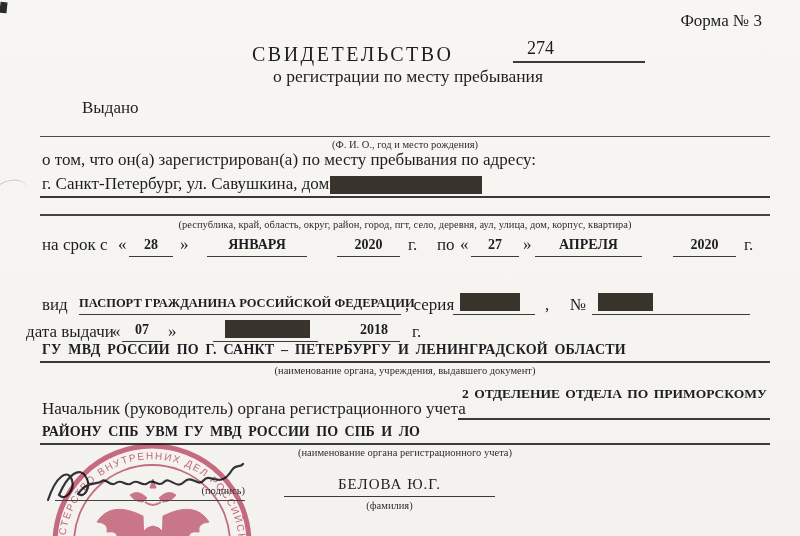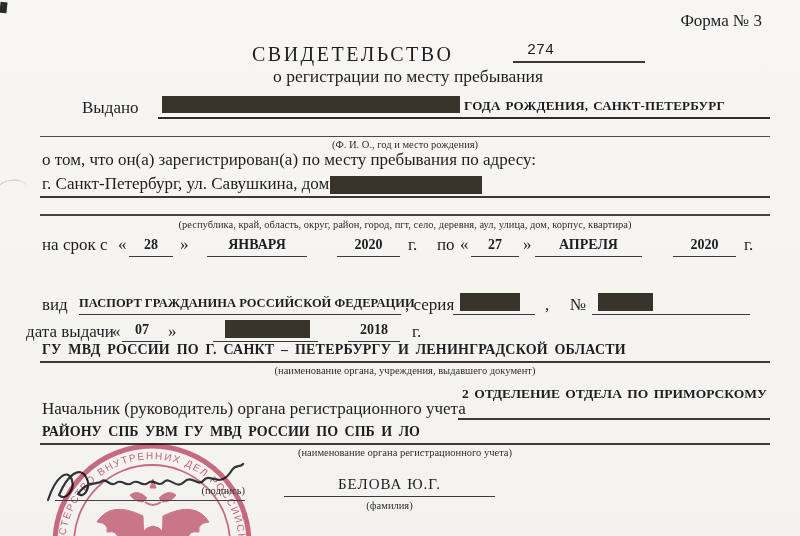--- a/index.html
+++ b/index.html
@@ -15,21 +15,21 @@
   .lbl { font-size:17px; white-space:nowrap; }
   .small-cap { font-size:10.5px; color:#2e2e30; white-space:nowrap; }
   .fill-bold { font-weight:bold; white-space:nowrap; }
   .redact { background:#38332b; display:block; }
   .center { text-align:center; }
 
   
   .form-no { right:38px; top:11px; font-size:17px; }
   .title { left:252px; top:43px; font-size:20px; letter-spacing:2.5px; font-weight:500;}
   .cert-no-cell { left:513px; top:40px; width:132px; height:23px; border-bottom:2px solid #3a3a3a; }
-  .cert-no-cell span { position:absolute; left:14px; bottom:2px; font-size:15px;font-family:Liberation Mono, monospace; }
+  .cert-no-cell span { position:absolute; left:14px; bottom:2px; font-size:18px; }
   .subtitle { left:233px; top:66px; font-size:17.5px;margin-left:40px; }
 
   
   .issued-label { left:82px; top:98px; }
   .issued-line { left:158px; top:96px; width:612px; height:23px; border-bottom:2px solid #2d2d2d; }
   .issued-redact { position:absolute; left:4px; bottom:4px; width:298px; height:17px; }
   .issued-suffix { position:absolute; left:306px; bottom:3px; font-size:13px; letter-spacing:0.2px; word-spacing:1.5px; }
   .fio-line { left:40px; top:118px; width:730px; height:19px; border-bottom:1.5px solid #4a4a4a; }
   .cap-fio { left:40px; top:139px; width:730px; }
 
@@ -108,24 +108,20 @@
 
   <div class="abs form-no">Форма № 3</div>
 
   <div class="abs title">СВИДЕТЕЛЬСТВО</div>
   <div class="abs cert-no-cell">
     <span>274</span>
   </div>
   <div class="abs subtitle">о регистрации по месту пребывания</div>
 
   <div class="abs lbl issued-label">Выдано</div>
-  <div class="abs issued-line">
-    <span class="redact issued-redact"></span>
-    <span class="fill-bold issued-suffix">ГОДА РОЖДЕНИЯ, САНКТ-ПЕТЕРБУРГ</span>
-  </div>
   <div class="abs fio-line"></div>
   <div class="abs small-cap center cap-fio">(Ф. И. О., год и место рождения)</div>
 
   <div class="abs lbl statement">о том, что он(а) зарегистрирован(а) по месту пребывания по адресу:</div>
   <div class="abs addr-row">
     <span class="addr-text">г. Санкт-Петербург, ул. Савушкина, дом</span>
     <span class="redact addr-redact"></span>
   </div>
   <div class="abs addr-line2"></div>
   <div class="abs small-cap center cap-addr">(республика, край, область, округ, район, город, пгт, село, деревня, аул, улица, дом, корпус, квартира)</div>

